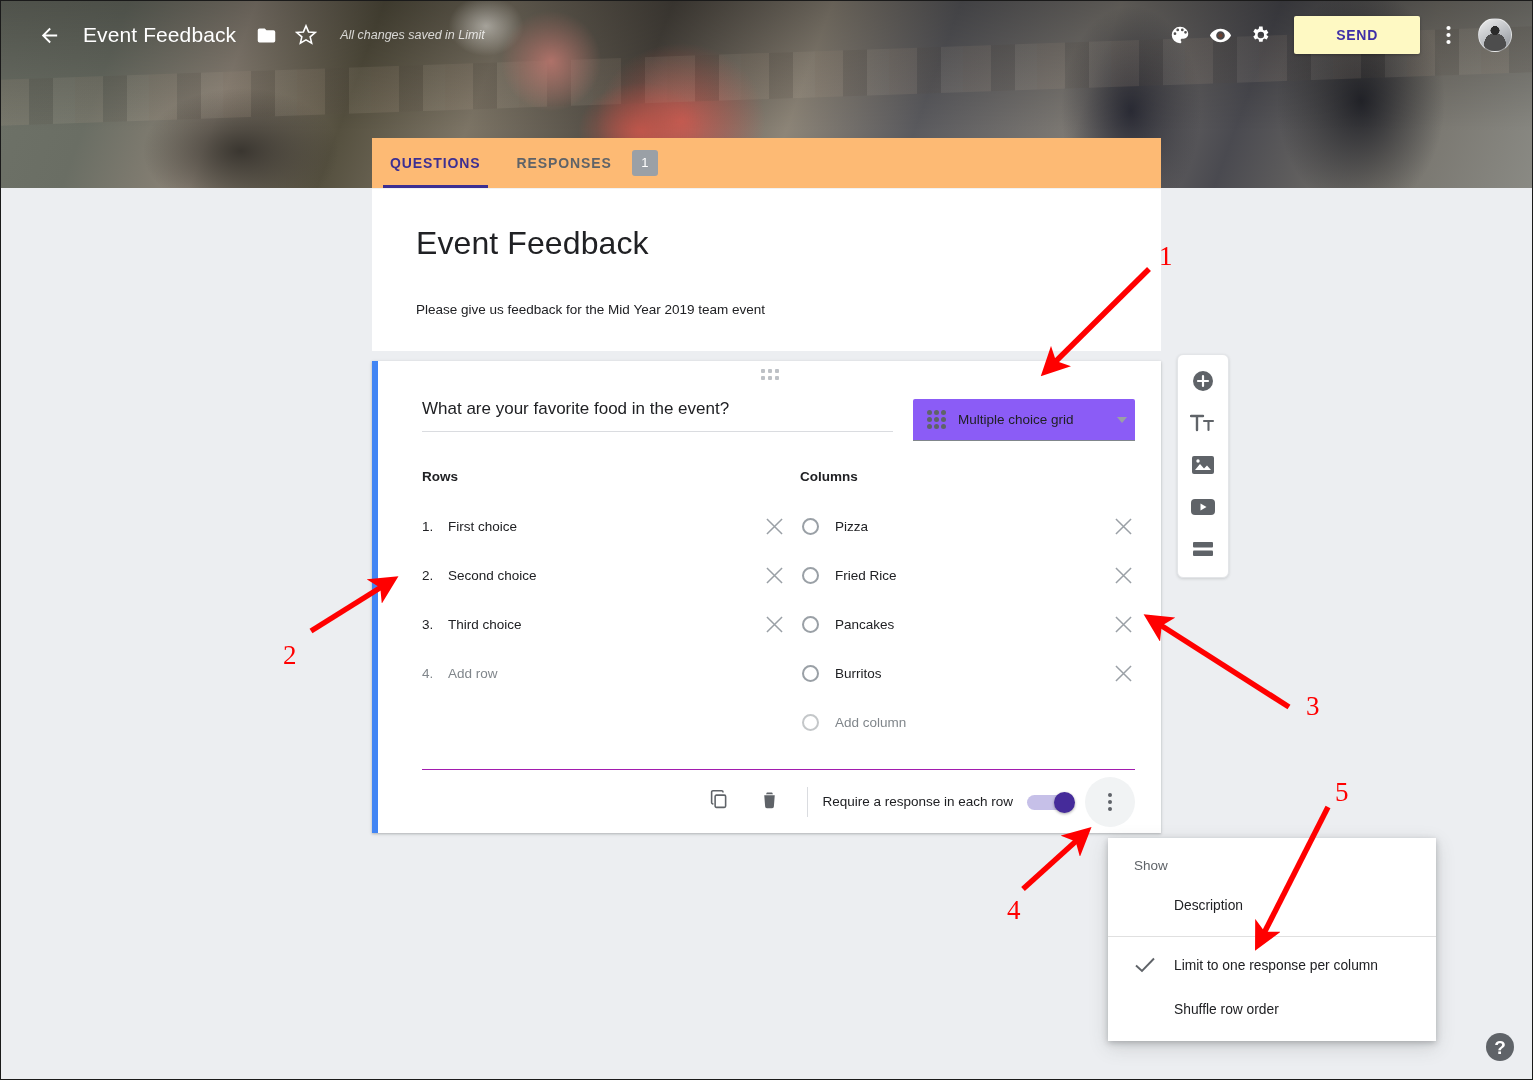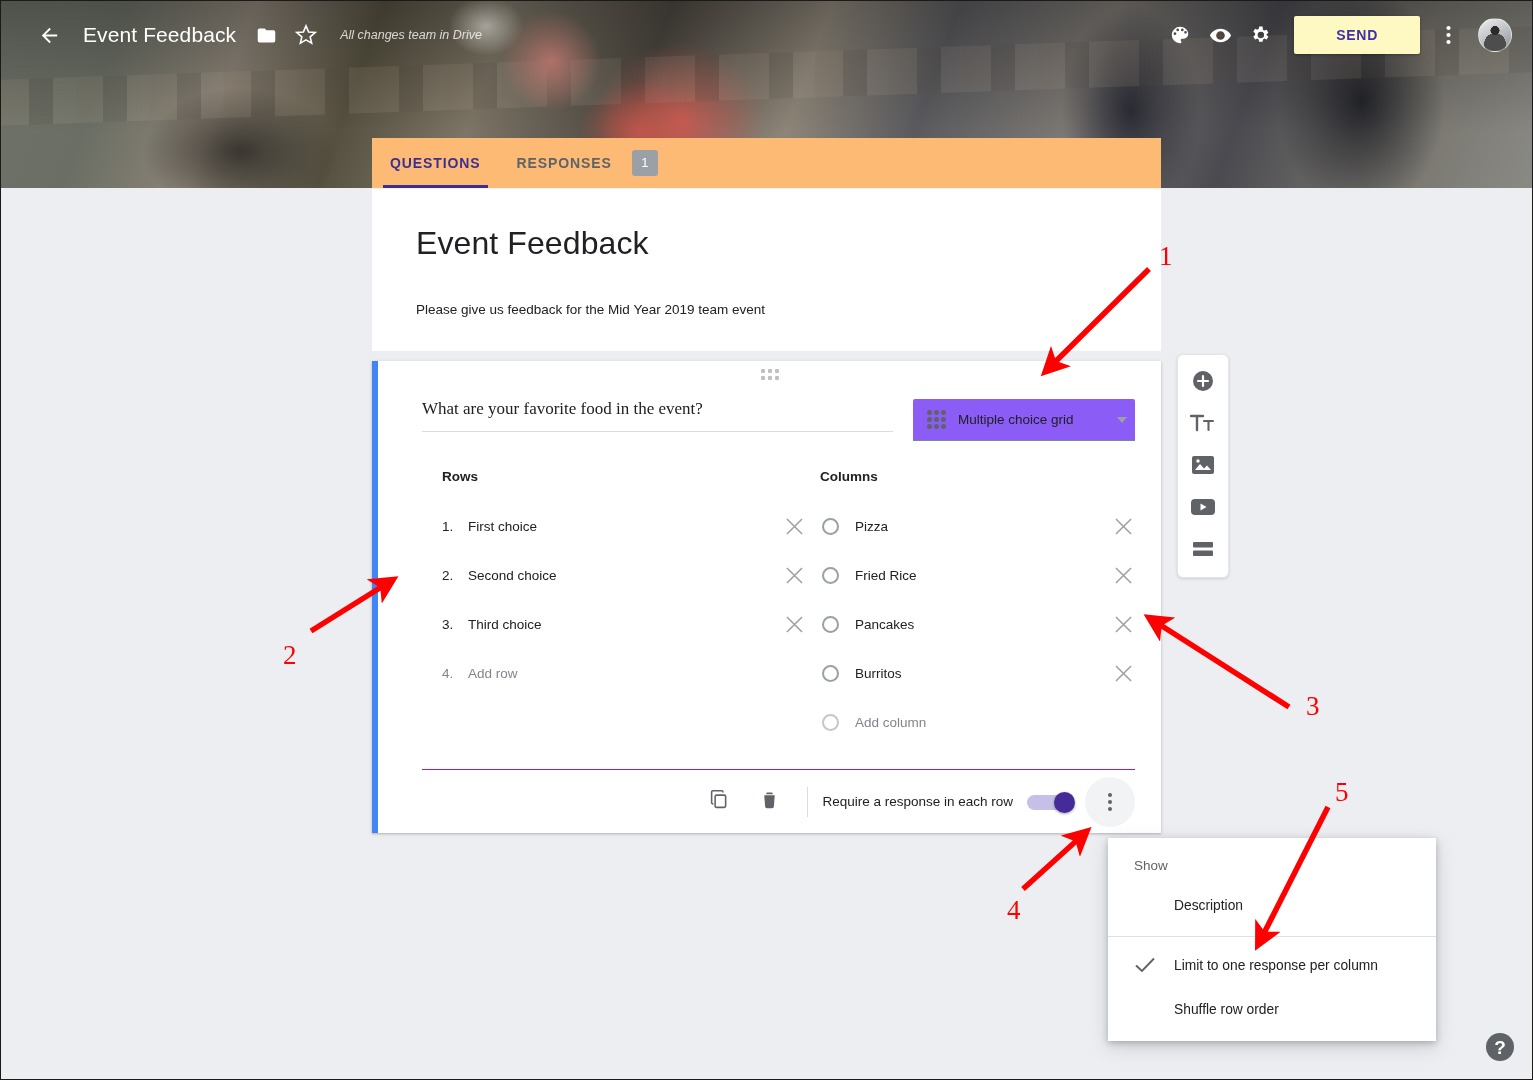--- a/index.html
+++ b/index.html
@@ -211,21 +211,21 @@
     grid-template-rows: repeat(2, 4px);
     gap: 3px;
   }
   .drag-dots i { width: 4px; height: 4px; background: #bdc1c6; border-radius: 1px; display: block; }
 
   .q-head {
     display: flex; align-items: flex-start;
     padding: 38px 26px 0 44px;
     gap: 20px;
   }
-  .q-title-wrap { flex: 1 1 auto; min-width: 0; font-family: Liberation Serif, serif; }
+  .q-title-wrap { flex: 1 1 auto; min-width: 0; }
   .q-title {
     font-size: 17px;
     color: #202124;
     padding-bottom: 12px;
     border-bottom: 1px solid #dadce0;
   }
   .type-select {
     flex: none;
     width: 222px;
     height: 42px;
@@ -258,21 +258,21 @@
     border-right: 5px solid transparent;
     border-top: 6px solid #9aa0a6;
     flex: none; margin-left: 6px;
   }
 
   .grid-body {
     display: flex;
     padding: 28px 26px 0 44px;
     gap: 0;
   }
-  .col-rows { width: 378px; flex: none; margin-left: 20px; }
+  .col-rows { width: 378px; flex: none; }
   .col-cols { flex: 1 1 auto; }
   .col-head {
     font-size: 13.5px;
     font-weight: 700;
     color: #202124;
     margin-bottom: 18px;
   }
   .item {
     display: flex; align-items: center;
     height: 49px;
@@ -484,21 +484,21 @@
           </svg>
       </span>
     </div>
     <div class="icon-btn">
       <span>
         <svg width="22" height="22" viewBox="0 0 24 24">
             <path d="M12 17.27 18.18 21l-1.64-7.03L22 9.24l-7.19-.62L12 2 9.19 8.62 2 9.24l5.46 4.73L5.82 21z" fill="none" stroke="#ffffff" stroke-width="1.7"></path>
           </svg>
       </span>
     </div>
-    <div class="save-status">All changes team in Drive</div>
+    <div class="save-status">All changes saved in Limit</div>
 
     <div class="topbar-spacer"></div>
 
     <div class="icon-btn">
       <span>
         <svg width="22" height="22" viewBox="0 0 24 24">
             <path d="M12 3a9 9 0 0 0 0 18c.83 0 1.5-.67 1.5-1.5 0-.39-.15-.74-.39-1-.23-.27-.38-.62-.38-1 0-.83.67-1.5 1.5-1.5H16a5 5 0 0 0 5-5c0-4.42-4.03-8-9-8zm-5.5 9a1.5 1.5 0 1 1 0-3 1.5 1.5 0 0 1 0 3zm3-4a1.5 1.5 0 1 1 0-3 1.5 1.5 0 0 1 0 3zm5 0a1.5 1.5 0 1 1 0-3 1.5 1.5 0 0 1 0 3zm3.5 2.5a1.5 1.5 0 1 1 0-3 1.5 1.5 0 0 1 0 3z" fill="#ffffff"></path>
           </svg>
       </span>
     </div>

